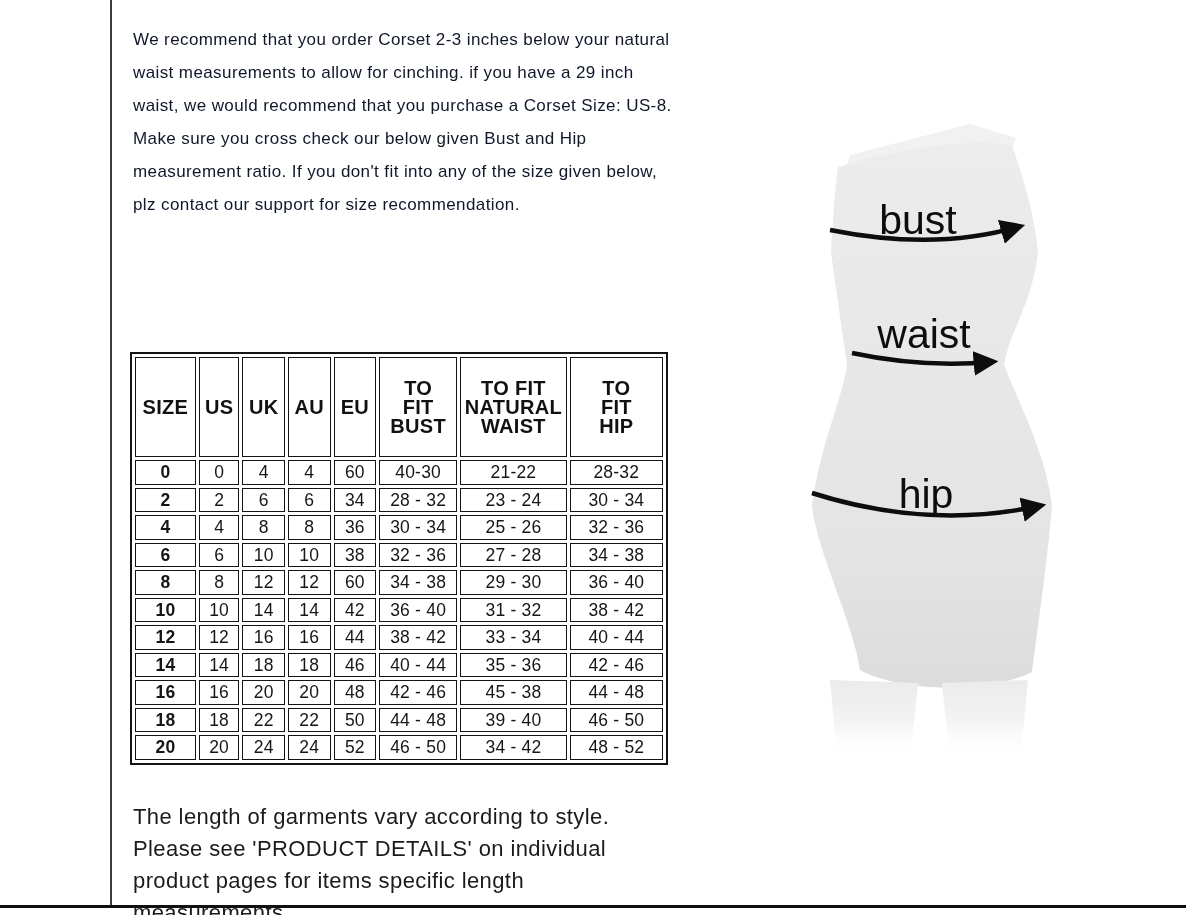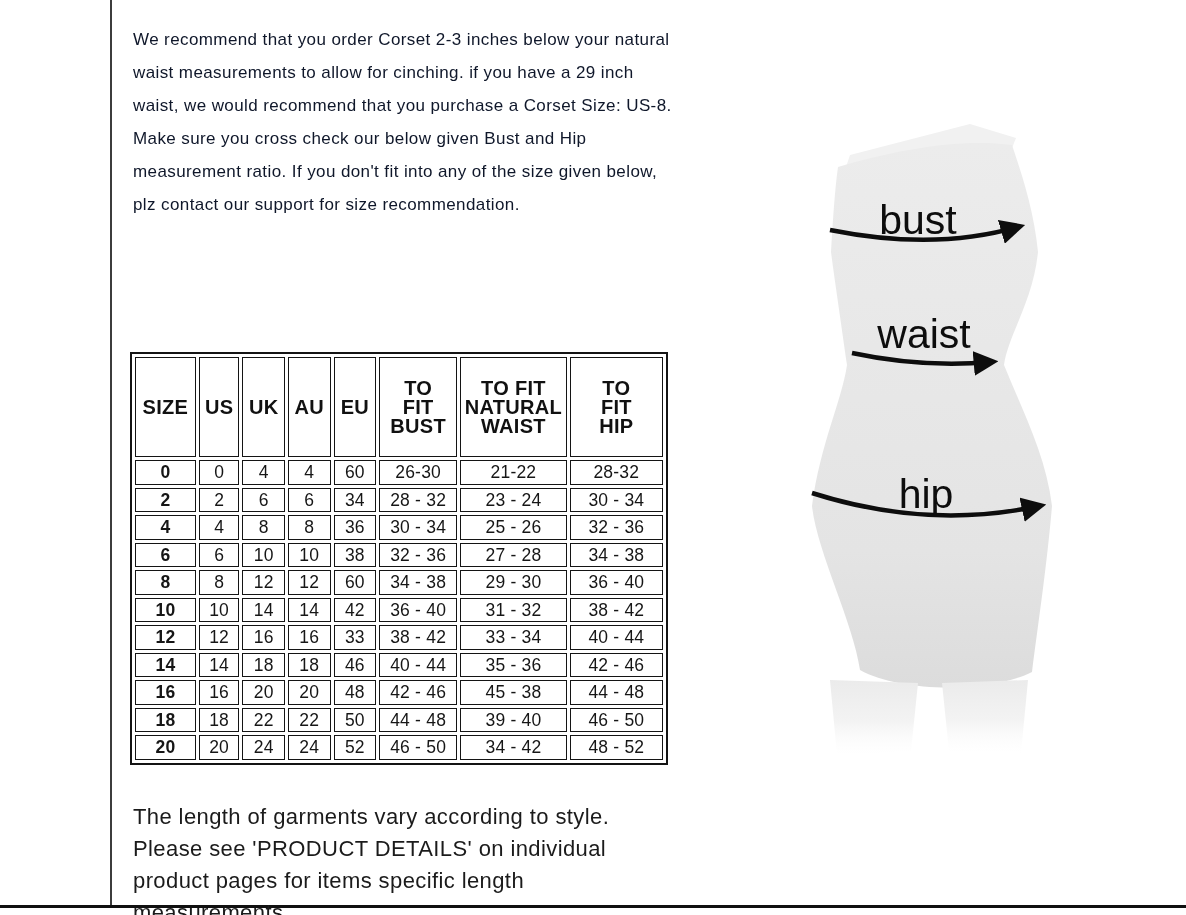--- a/index.html
+++ b/index.html
@@ -91,21 +91,21 @@
 HIP</th>
       </tr>
   </thead>
   <tbody>
       <tr>
         <td class="size-col">0</td>
         <td>0</td>
         <td>4</td>
         <td>4</td>
         <td>60</td>
-        <td>26-30</td>
+        <td>40-30</td>
         <td>21-22</td>
         <td>28-32</td>
       </tr>
       <tr>
         <td class="size-col">2</td>
         <td>2</td>
         <td>6</td>
         <td>6</td>
         <td>34</td>
         <td>28 - 32</td>
@@ -150,21 +150,21 @@
         <td>42</td>
         <td>36 - 40</td>
         <td>31 - 32</td>
         <td>38 - 42</td>
       </tr>
       <tr>
         <td class="size-col">12</td>
         <td>12</td>
         <td>16</td>
         <td>16</td>
-        <td>33</td>
+        <td>44</td>
         <td>38 - 42</td>
         <td>33 - 34</td>
         <td>40 - 44</td>
       </tr>
       <tr>
         <td class="size-col">14</td>
         <td>14</td>
         <td>18</td>
         <td>18</td>
         <td>46</td>

